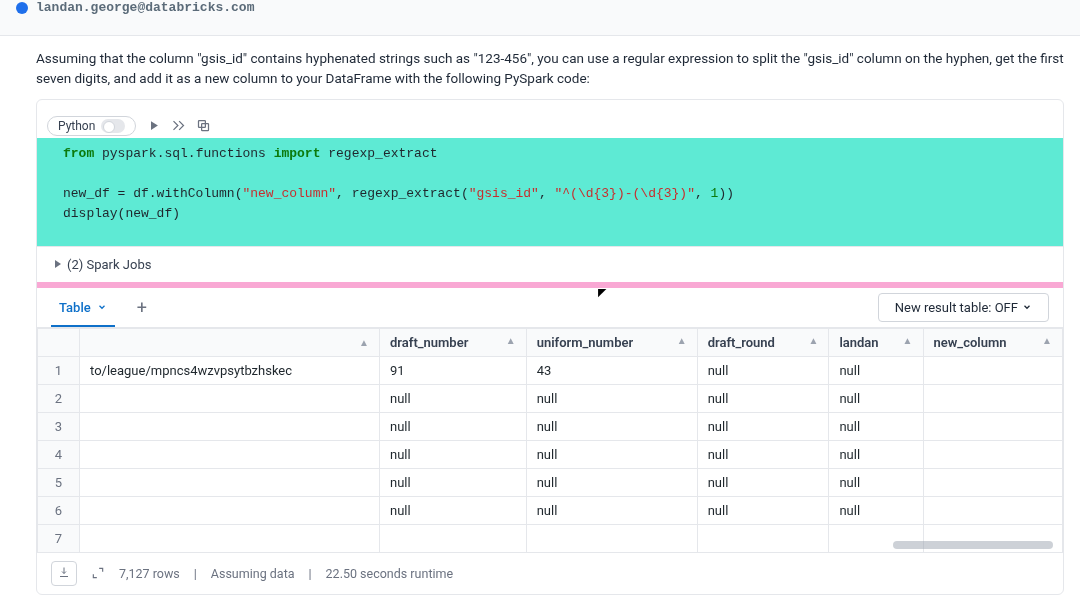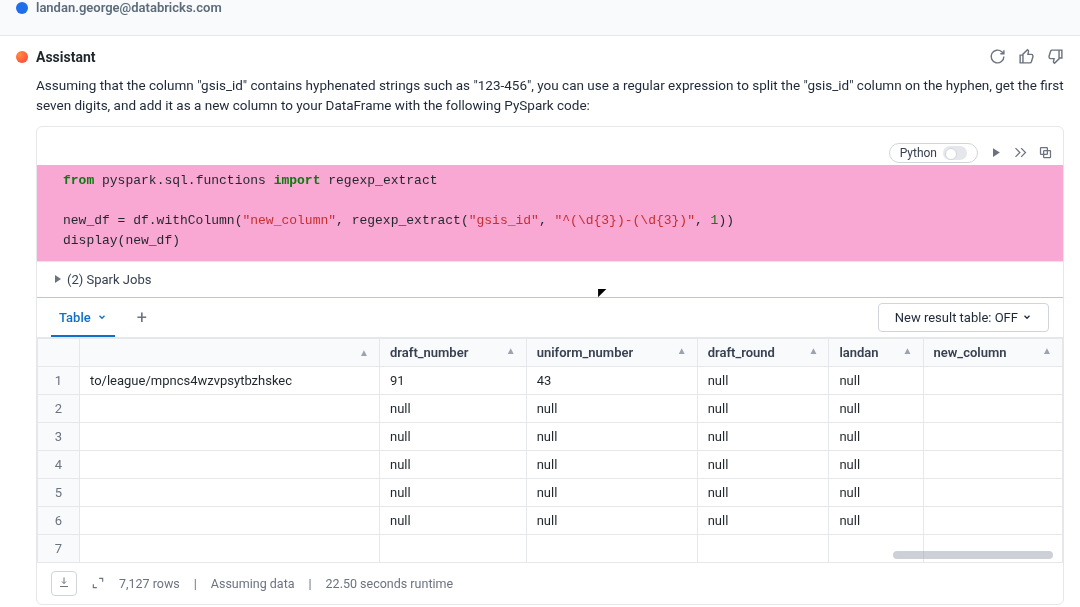--- a/index.html
+++ b/index.html
@@ -17,20 +17,21 @@
       width: 1080px;
       height: 607px;
       overflow: hidden;
       position: relative;
     }
     
     .user-row {
       padding: 0 16px 14px 16px;
       border-bottom: 1px solid #e5e7eb;
       background: #f9fafb;
+      font-family: Liberation Mono, monospace;
     }
     .user-header {
       display: flex;
       align-items: center;
       gap: 8px;
       margin-bottom: 6px;
     }
     .avatar {
       width: 12px;
       height: 12px;
@@ -86,21 +87,20 @@
     }
     
     .cell-block {
       margin: 0 16px 0 36px;
       border: 1px solid #e5e7eb;
       border-radius: 6px;
       overflow: hidden;
     }
     .cell-toolbar {
       display: flex;
-      justify-content: flex-end;
       align-items: center;
       gap: 10px;
       padding: 16px 10px 2px 10px;
     }
     .lang-pill {
       display: inline-flex;
       align-items: center;
       gap: 6px;
       border: 1px solid #d1d5db;
       border-radius: 14px;
@@ -127,22 +127,22 @@
       border-radius: 50%;
       border: 1px solid #d1d5db;
     }
     .cell-small-icon {
       width: 15px;
       height: 15px;
       color: #6b7280;
       cursor: pointer;
     }
     .code-area {
-      background: #f9a8d4;
-      padding: 6px 18px 10px 26px;
+      background: #5eead4;
+      padding: 6px 18px 22px 26px;
       font-family: "SFMono-Regular", Consolas, "Liberation Mono", Menlo, monospace;
       font-size: 13px;
       line-height: 20px;
       white-space: pre;
       overflow-x: auto;
       color: #1f272d;
     }
     .tok-kw { color: #0c7a0c; font-weight: 600; }
     .tok-str { color: #c62f2f; }
     .tok-num { color: #0c7a0c; }
@@ -161,21 +161,21 @@
       display: inline-block;
       width: 0;
       height: 0;
       border-top: 4px solid transparent;
       border-bottom: 4px solid transparent;
       border-left: 6px solid #6b7280;
     }
     .result-tabs-row {
       display: flex;
       align-items: center;
-      border-top: 1px solid #f9a8d4;
+      border-top: 6px solid #f9a8d4;
       padding: 0 14px;
       position: relative;
     }
     .result-tab {
       display: flex;
       align-items: center;
       gap: 6px;
       padding: 12px 8px 10px 8px;
       color: #0e70c9;
       font-size: 13px;
@@ -284,36 +284,20 @@
 <div class="container">
 
   <div class="user-row">
     <div class="user-header">
       <span class="avatar user-avatar"></span>
       <span class="email">landan.george@databricks.com</span>
     </div>
   </div>
 
   <div class="assistant-row">
-    <div class="assistant-header">
-      <span class="avatar assistant-avatar"></span>
-      <span class="assistant-title">Assistant</span>
-      <div class="assistant-toolbar">
-        <svg class="toolbar-icon" viewBox="0 0 24 24" fill="none" stroke="currentColor" stroke-width="2">
-            <path d="M21 12a9 9 0 11-3-6.7L21 8"></path>
-            <path d="M21 3v5h-5"></path>
-          </svg>
-        <svg class="toolbar-icon" viewBox="0 0 24 24" fill="none" stroke="currentColor" stroke-width="2">
-            <path d="M7 10v11H3V10h4zM21 11c0-1.1-.9-2-2-2h-5l.9-4.3c.1-.5-.1-1-.4-1.3l-1.1-1.1-6.4 6.4V21h10c.8 0 1.5-.5 1.8-1.2l2.2-7c.1-.3.1-.5.1-.8z"></path>
-          </svg>
-        <svg class="toolbar-icon" viewBox="0 0 24 24" fill="none" stroke="currentColor" stroke-width="2">
-            <path d="M17 14V3h4v11h-4zM3 13c0 1.1.9 2 2 2h5l-.9 4.3c-.1.5.1 1 .4 1.3l1.1 1.1 6.4-6.4V3H7c-.8 0-1.5.5-1.8 1.2l-2.2 7c-.1.3-.1.5-.1.8z"></path>
-          </svg>
-      </div>
-    </div>
     <div class="assistant-text">Assuming that the column "gsis_id" contains hyphenated strings such as "123-456", you can use a regular expression to split the "gsis_id" column on the hyphen, get the first seven digits, and add it as a new column to your DataFrame with the following PySpark code:</div>
   </div>
 
   <div class="cell-block">
     <div class="cell-toolbar">
       <span class="lang-pill">
         <span>Python</span>
         <span class="lang-toggle"></span>
       </span>
       <svg class="cell-small-icon" viewBox="0 0 24 24" fill="currentColor">

